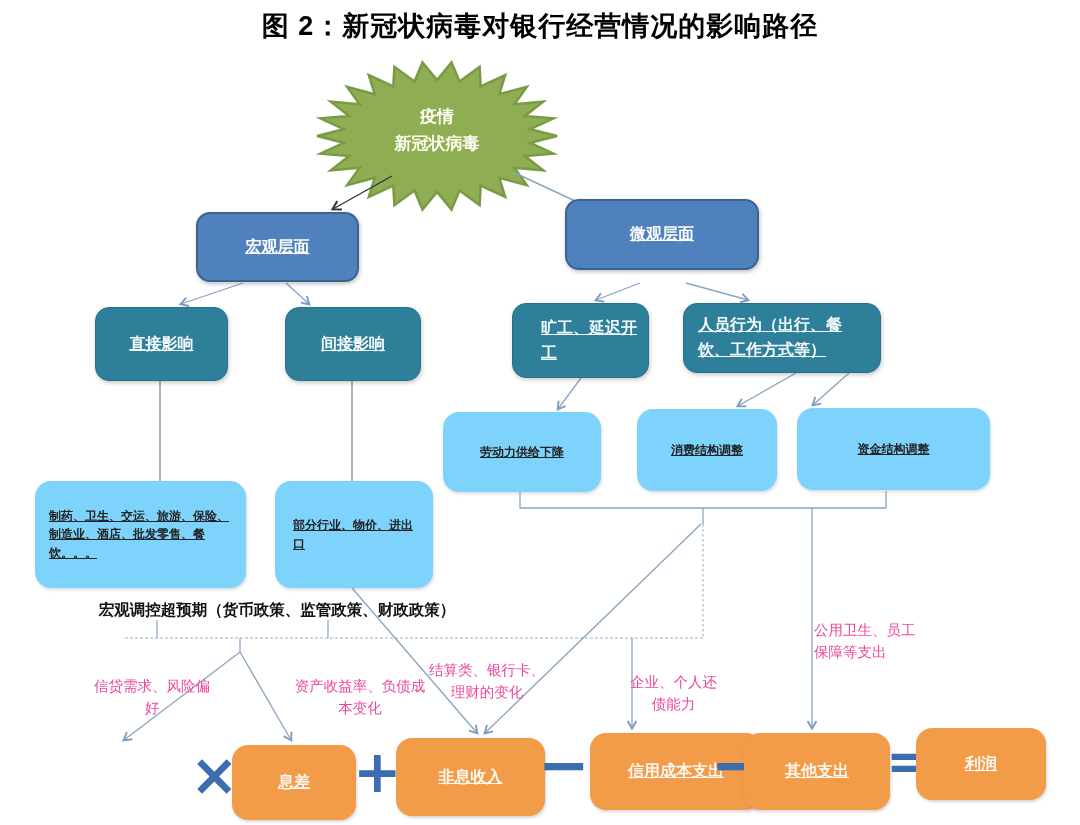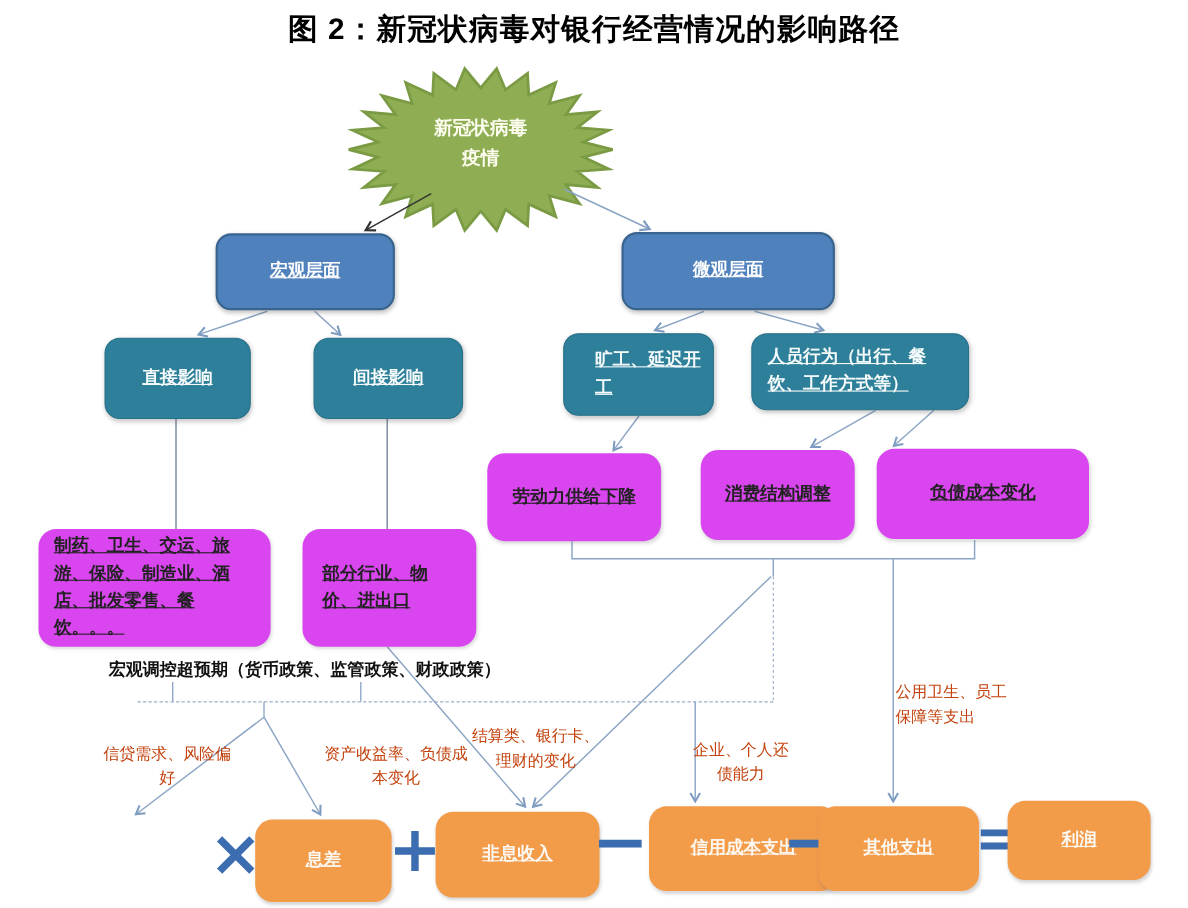--- a/index.html
+++ b/index.html
@@ -8,27 +8,27 @@
   #title{position:absolute;left:0;top:8px;width:1080px;text-align:center;
          font-family:"Liberation Sans","DejaVu Sans",sans-serif;
          font-weight:bold;font-size:27px;color:#000;letter-spacing:1px;}
   svg.layer{position:absolute;left:0;top:0;width:1080px;height:825px;}
   .box{position:absolute;display:flex;align-items:center;justify-content:center;
        font-weight:bold;box-sizing:border-box;padding:4px 10px;line-height:1.55;text-decoration:underline;}
   .blue{background:#4f81bd;border:2px solid #39648f;color:#fdfdfd;border-radius:14px;
         font-size:16px;box-shadow:1px 2px 4px rgba(80,80,80,.35);}
   .teal{background:#2e7f99;border:1px solid #27708a;color:#f5fbfc;border-radius:14px;
         font-size:16px;box-shadow:1px 2px 4px rgba(80,80,80,.3);}
-  .peach{background:#d946ef;color:#222;border-radius:16px;font-size:16px;
+  .peach{background:#7dd3fc;color:#222;border-radius:16px;font-size:12px;
          box-shadow:1px 2px 3px rgba(120,120,120,.25);}
   .orange{background:#f29b49;color:#fdf8f2;border-radius:16px;font-size:16px;
           box-shadow:1px 2px 3px rgba(120,120,120,.3);}
   .starburst-label{position:absolute;left:357px;top:103px;width:160px;text-align:center;
         color:#fdfdf0;font-weight:bold;font-size:17px;line-height:1.6;}
-  .note{position:absolute;color:#c2410c;font-size:14.5px;text-align:center;line-height:1.5;}
+  .note{position:absolute;color:#ec4899;font-size:14.5px;text-align:center;line-height:1.5;}
   .note.big{font-weight:bold;color:#111;font-size:15.5px;}
   .op{position:absolute;color:#3b6db0;font-weight:bold;
       font-family:"DejaVu Sans","Liberation Sans",sans-serif;}
 </style>
 </head>
 <body>
 
 <div id="canvas">
 
   <div id="title">图 2：新冠状病毒对银行经营情况的影响路径</div>
@@ -75,35 +75,35 @@
     <line x1="240" y1="652" x2="291" y2="740" stroke="#8aa4c4" stroke-width="1.3" marker-end="url(#arr)"></line>
 
     <line x1="352" y1="588" x2="477" y2="733" stroke="#8aa4c4" stroke-width="1.3" marker-end="url(#arr)"></line>
     <line x1="701" y1="524" x2="485" y2="733" stroke="#8aa4c4" stroke-width="1.3" marker-end="url(#arr)"></line>
 
     <line x1="632" y1="638" x2="632" y2="728" stroke="#8aa4c4" stroke-width="1.3" marker-end="url(#arr)"></line>
     <line x1="812" y1="508" x2="812" y2="728" stroke="#8aa4c4" stroke-width="1.3" marker-end="url(#arr)"></line>
   </svg>
 
   <div class="starburst-label">
+    <div>疫情</div>
     <div>新冠状病毒</div>
-    <div>疫情</div>
   </div>
 
   <div class="box blue" style="left:196px;top:212px;width:163px;height:70px;">宏观层面</div>
-  <div class="box blue" style="left:565px;top:211px;width:194px;height:71px;">微观层面</div>
+  <div class="box blue" style="left:565px;top:199px;width:194px;height:71px;">微观层面</div>
 
   <div class="box teal" style="left:95px;top:307px;width:133px;height:74px;">直接影响</div>
   <div class="box teal" style="left:285px;top:307px;width:136px;height:74px;">间接影响</div>
   <div class="box teal" style="left:512px;top:303px;width:137px;height:75px;padding-left:28px;">旷工、延迟开工</div>
   <div class="box teal" style="left:683px;top:303px;width:198px;height:70px;padding:4px 14px;">人员行为（出行、餐饮、工作方式等）</div>
 
   <div class="box peach" style="left:443px;top:412px;width:158px;height:80px;">劳动力供给下降</div>
   <div class="box peach" style="left:637px;top:409px;width:140px;height:82px;">消费结构调整</div>
-  <div class="box peach" style="left:797px;top:408px;width:193px;height:82px;">负债成本变化</div>
+  <div class="box peach" style="left:797px;top:408px;width:193px;height:82px;">资金结构调整</div>
   <div class="box peach" style="left:35px;top:481px;width:211px;height:107px;padding:6px 14px;">制药、卫生、交运、旅游、保险、制造业、酒店、批发零售、餐饮。。。</div>
   <div class="box peach" style="left:275px;top:481px;width:158px;height:107px;padding:6px 18px;">部分行业、物价、进出口</div>
 
   <div class="note big" style="left:88px;top:598px;width:378px;">宏观调控超预期（货币政策、监管政策、财政政策）</div>
   <div class="note" style="left:93px;top:676px;width:118px;">信贷需求、风险偏好</div>
   <div class="note" style="left:248px;top:676px;width:134px;margin-left:45px;">资产收益率、负债成本变化</div>
   <div class="note" style="left:423px;top:660px;width:128px;">结算类、银行卡、理财的变化</div>
   <div class="note" style="left:626px;top:672px;width:95px;">企业、个人还债能力</div>
   <div class="note" style="left:814px;top:620px;width:108px;text-align:left;">公用卫生、员工保障等支出</div>
 

